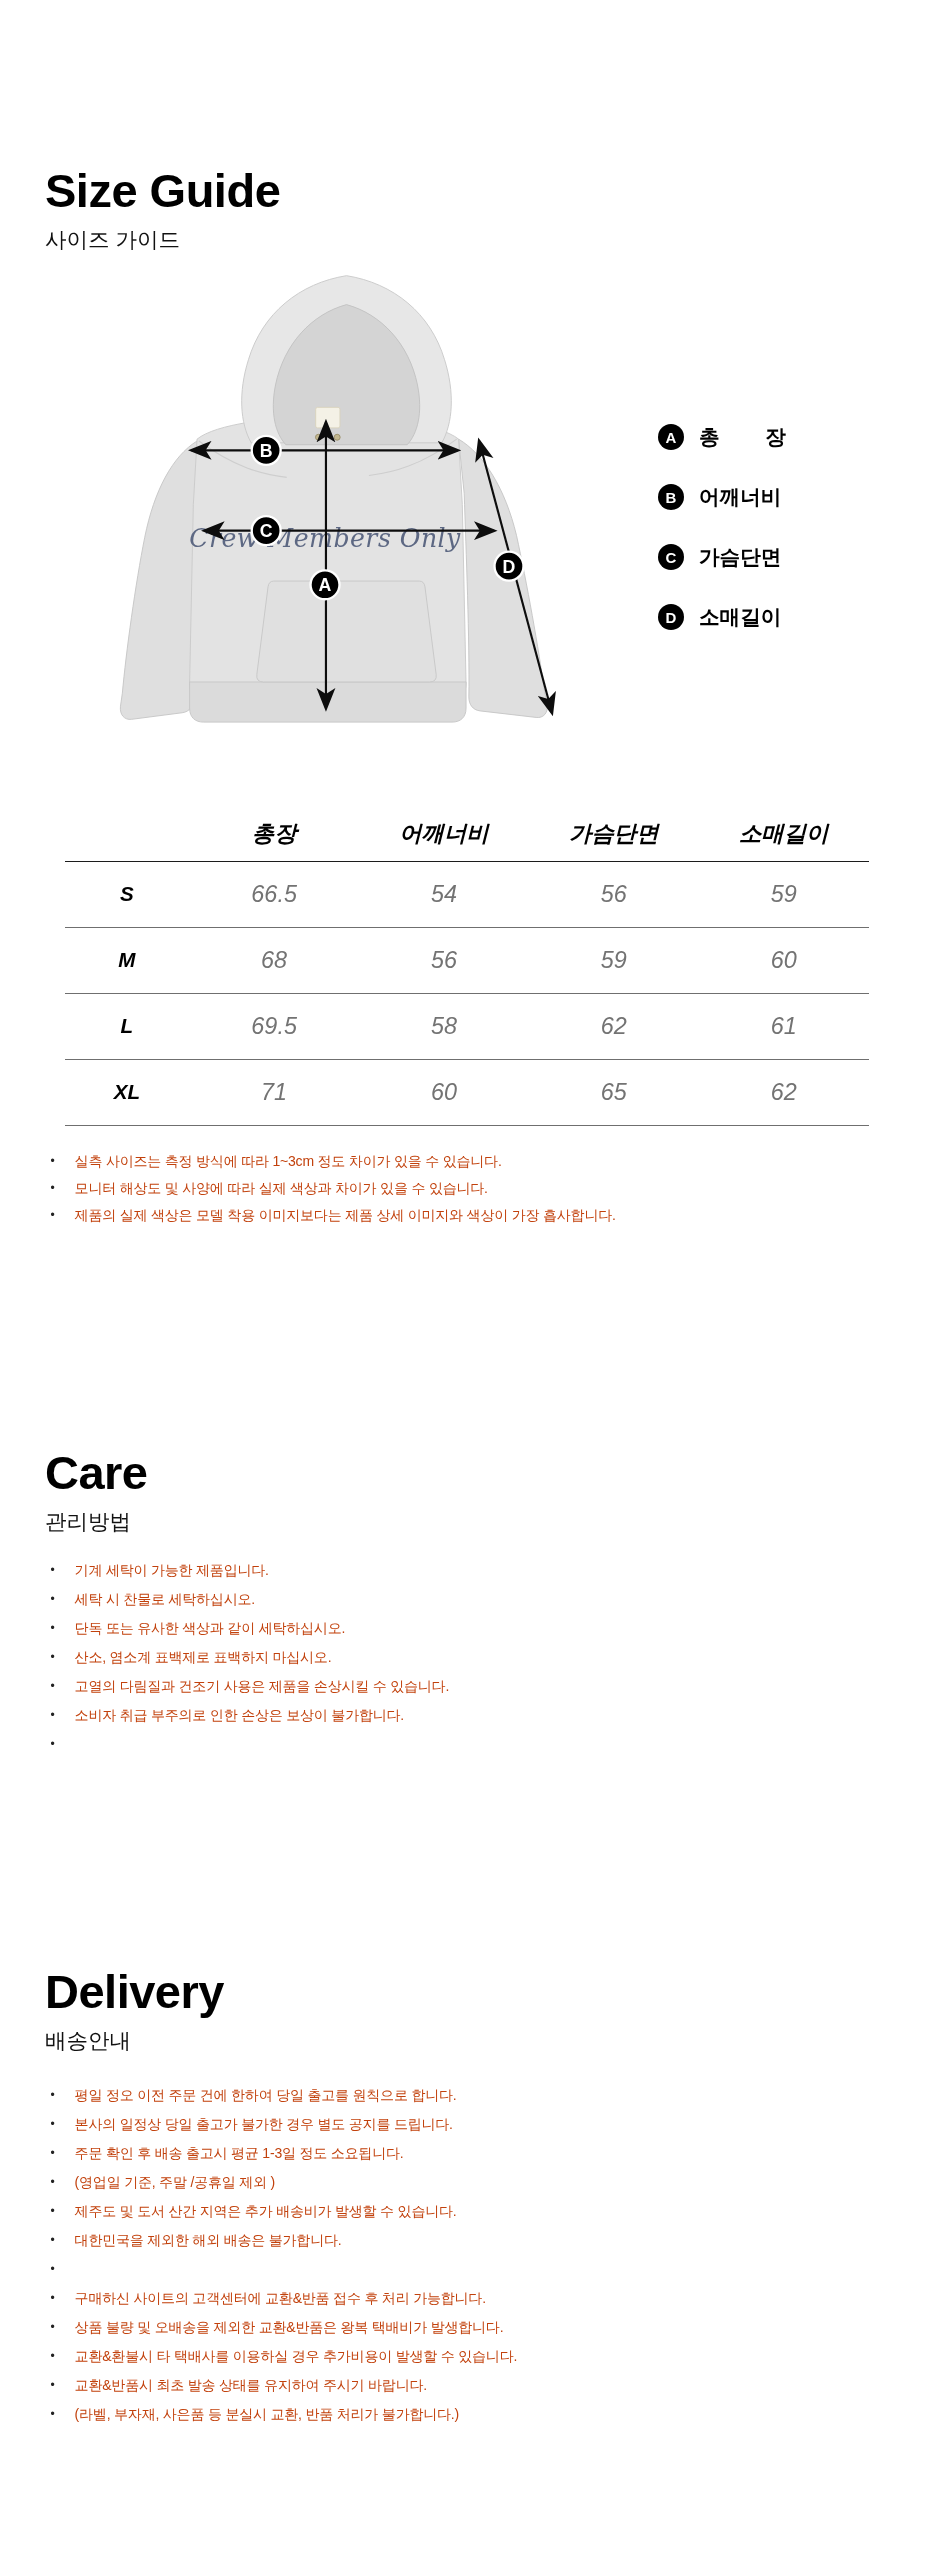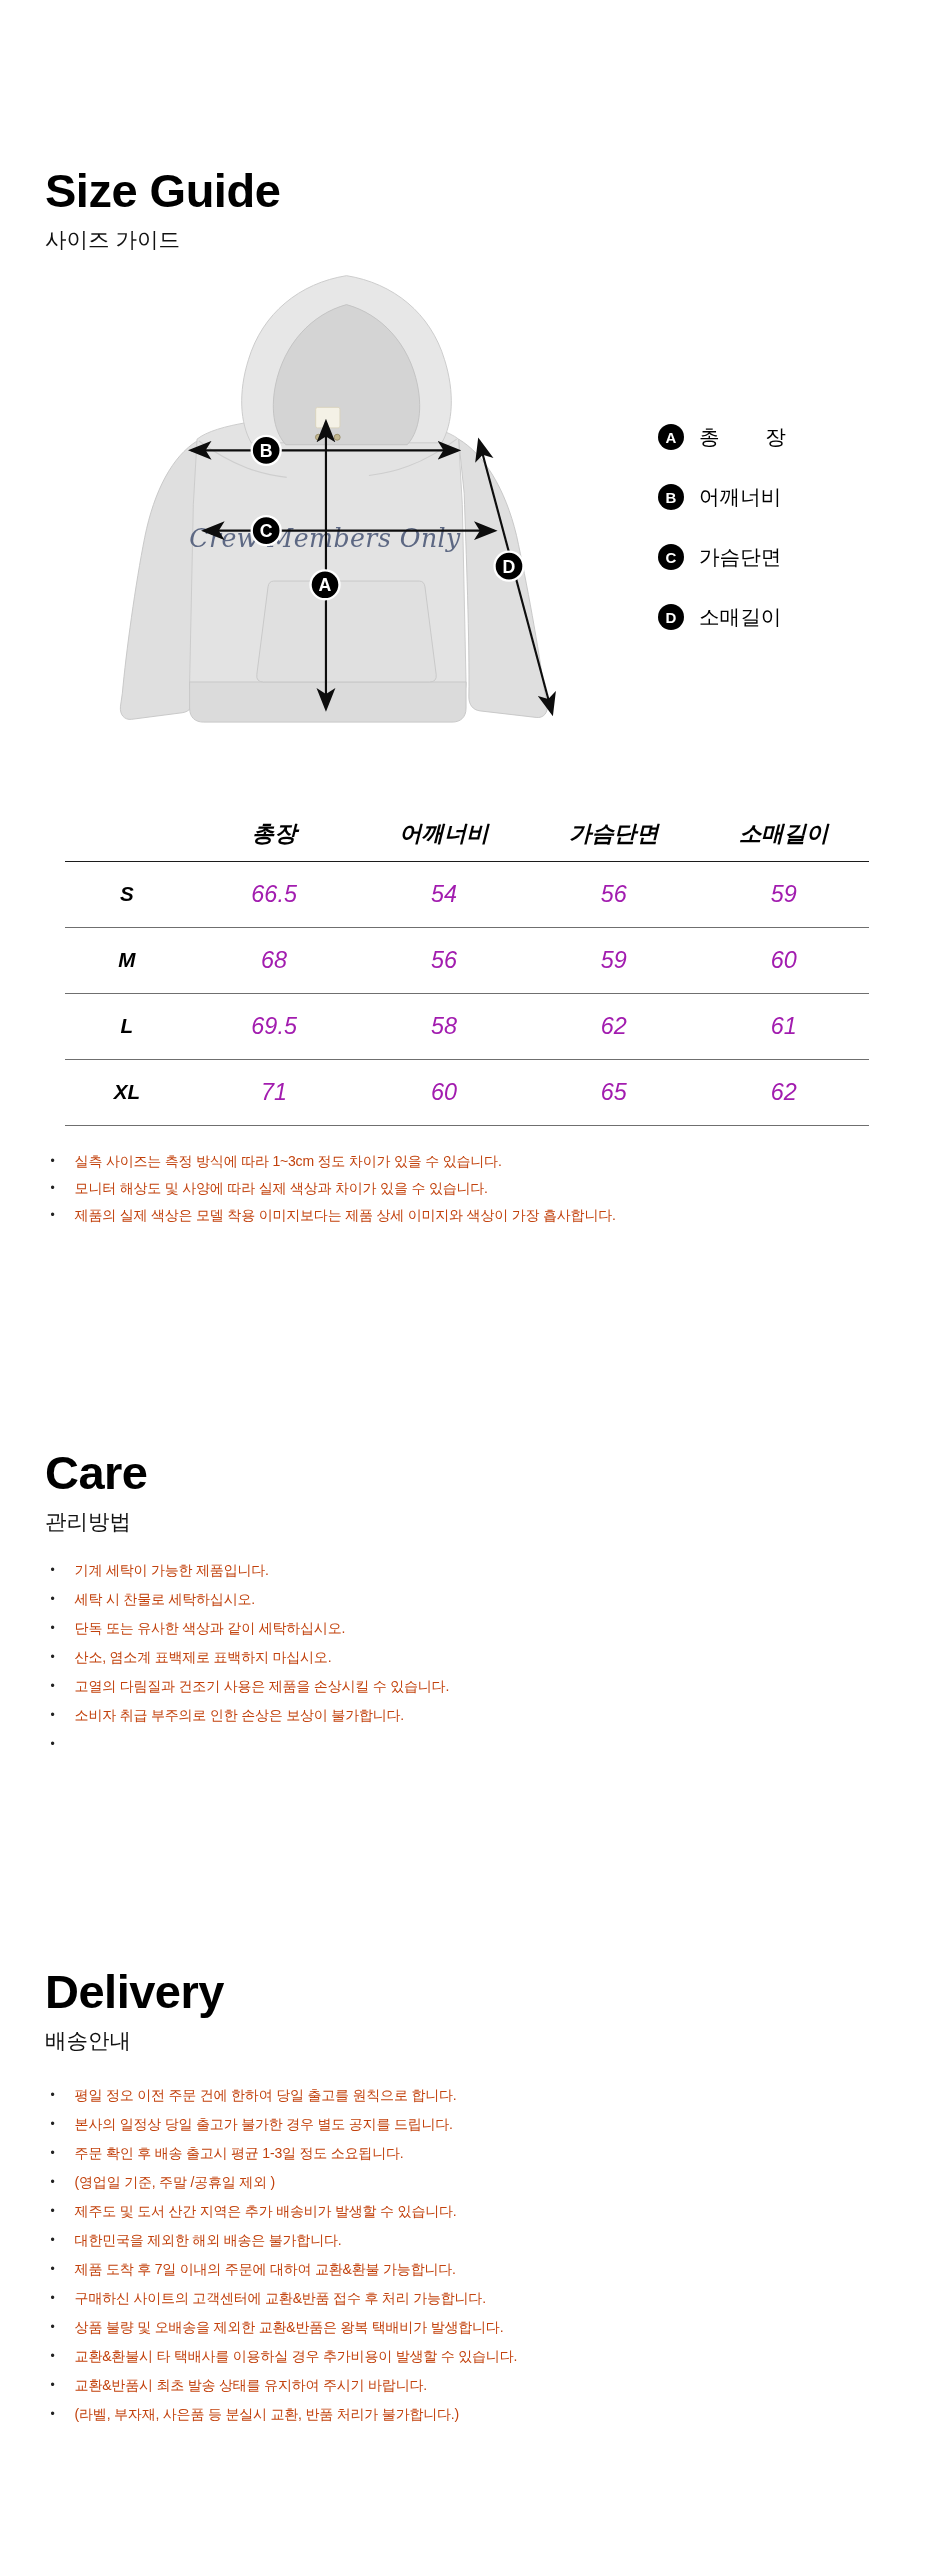--- a/index.html
+++ b/index.html
@@ -21,33 +21,33 @@
   .diagram-wrap { position:relative; height:495px; margin-top:17px; }
   .hoodie-svg { position:absolute; left:49px; top:0; }
 
   .legend { position:absolute; left:613px; top:152px; }
   .legend-row { display:flex; align-items:center; height:28px; margin-bottom:32px; }
   .legend-badge {
     width:26px; height:26px; border-radius:50%; background:#000; color:#fff;
     display:flex; align-items:center; justify-content:center;
     font-size:15px; font-weight:700; flex:none;
   }
-  .legend-label { margin-left:15px; font-size:20.6px; font-weight:400; color:#000; white-space:pre; }
+  .legend-label { margin-left:15px; font-size:20.6px; font-weight:700; color:#000; white-space:pre; }
 
   
   table.size-table {
     width:804px; margin:41px 0 0 19.6px; border-collapse:collapse; table-layout:fixed;
   }
   table.size-table col.c0 { width:15.5%; }
   table.size-table col.cv { width:21.125%; }
   table.size-table th, table.size-table td { text-align:center; vertical-align:middle;font-style:italic; }
   table.size-table thead tr { height:54px; border-bottom:1.9px solid #1c1c1c; }
   table.size-table thead th { font-size:22.4px; font-weight:700; color:#000; }
   table.size-table tbody tr { height:66px; border-bottom:0.9px solid #6f6f6f; }
-  table.size-table tbody td { font-size:23.4px; color:#a21caf; }
+  table.size-table tbody td { font-size:23.4px; color:#737373; }
   table.size-table tbody td.size-cell { font-size:20.6px; font-weight:700; color:#000; }
 
   
   .bullets { margin-top:22.4px; }
   .bullet-row { display:flex; align-items:flex-start; padding-left:5.6px; }
   .bullets.notes .bullet-row { line-height:27px; }
   .bullets.big .bullet-row { line-height:29px; }
   .dot { flex:none; width:24px; font-size:12px; color:#222; line-height:inherit; }
   .bullet-text { font-size:14px; color:#c2410c; line-height:inherit; letter-spacing:-0.2px; }
 
@@ -276,21 +276,20 @@
       <div class="bullet-row">
         <span class="dot">•</span>
         <span class="bullet-text">제주도 및 도서 산간 지역은 추가 배송비가 발생할 수 있습니다.</span>
       </div>
       <div class="bullet-row">
         <span class="dot">•</span>
         <span class="bullet-text">대한민국을 제외한 해외 배송은 불가합니다.</span>
       </div>
       <div class="bullet-row">
         <span class="dot">•</span>
-        <span class="bullet-text">제품 도착 후 7일 이내의 주문에 대하여 교환&amp;환불 가능합니다.</span>
       </div>
       <div class="bullet-row">
         <span class="dot">•</span>
         <span class="bullet-text">구매하신 사이트의 고객센터에 교환&amp;반품 접수 후 처리 가능합니다.</span>
       </div>
       <div class="bullet-row">
         <span class="dot">•</span>
         <span class="bullet-text">상품 불량 및 오배송을 제외한 교환&amp;반품은 왕복 택배비가 발생합니다.</span>
       </div>
       <div class="bullet-row">

